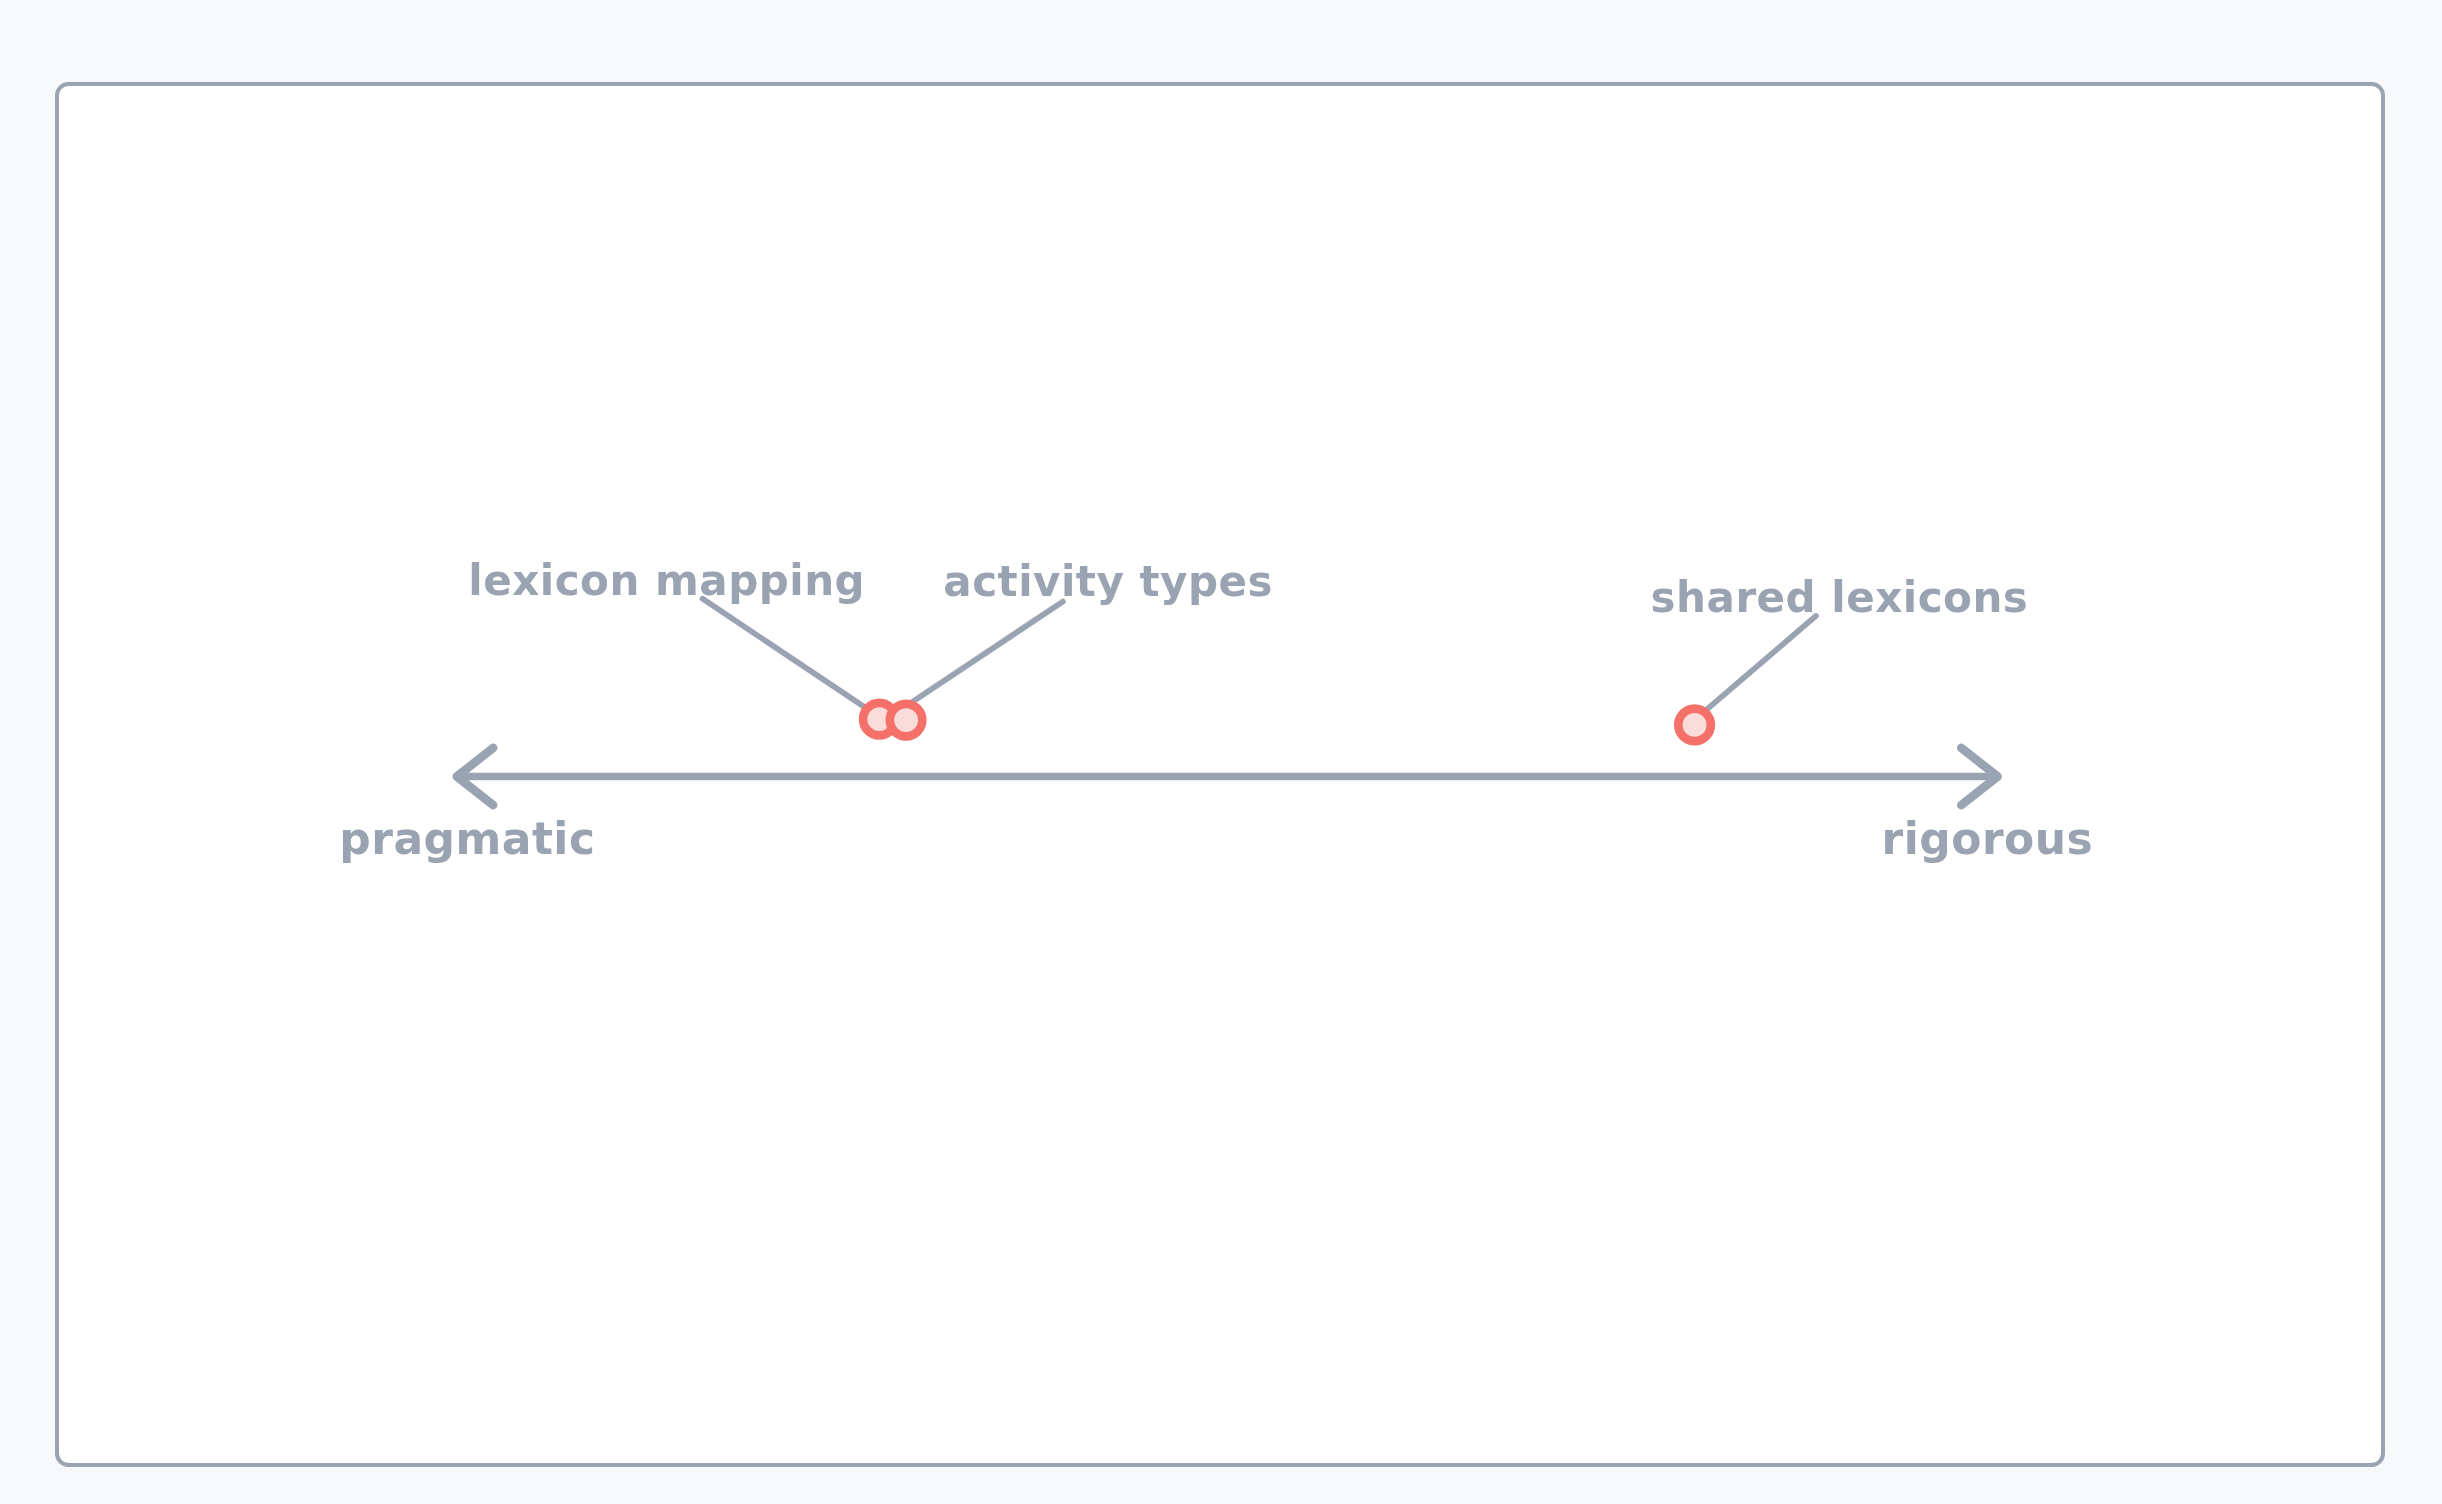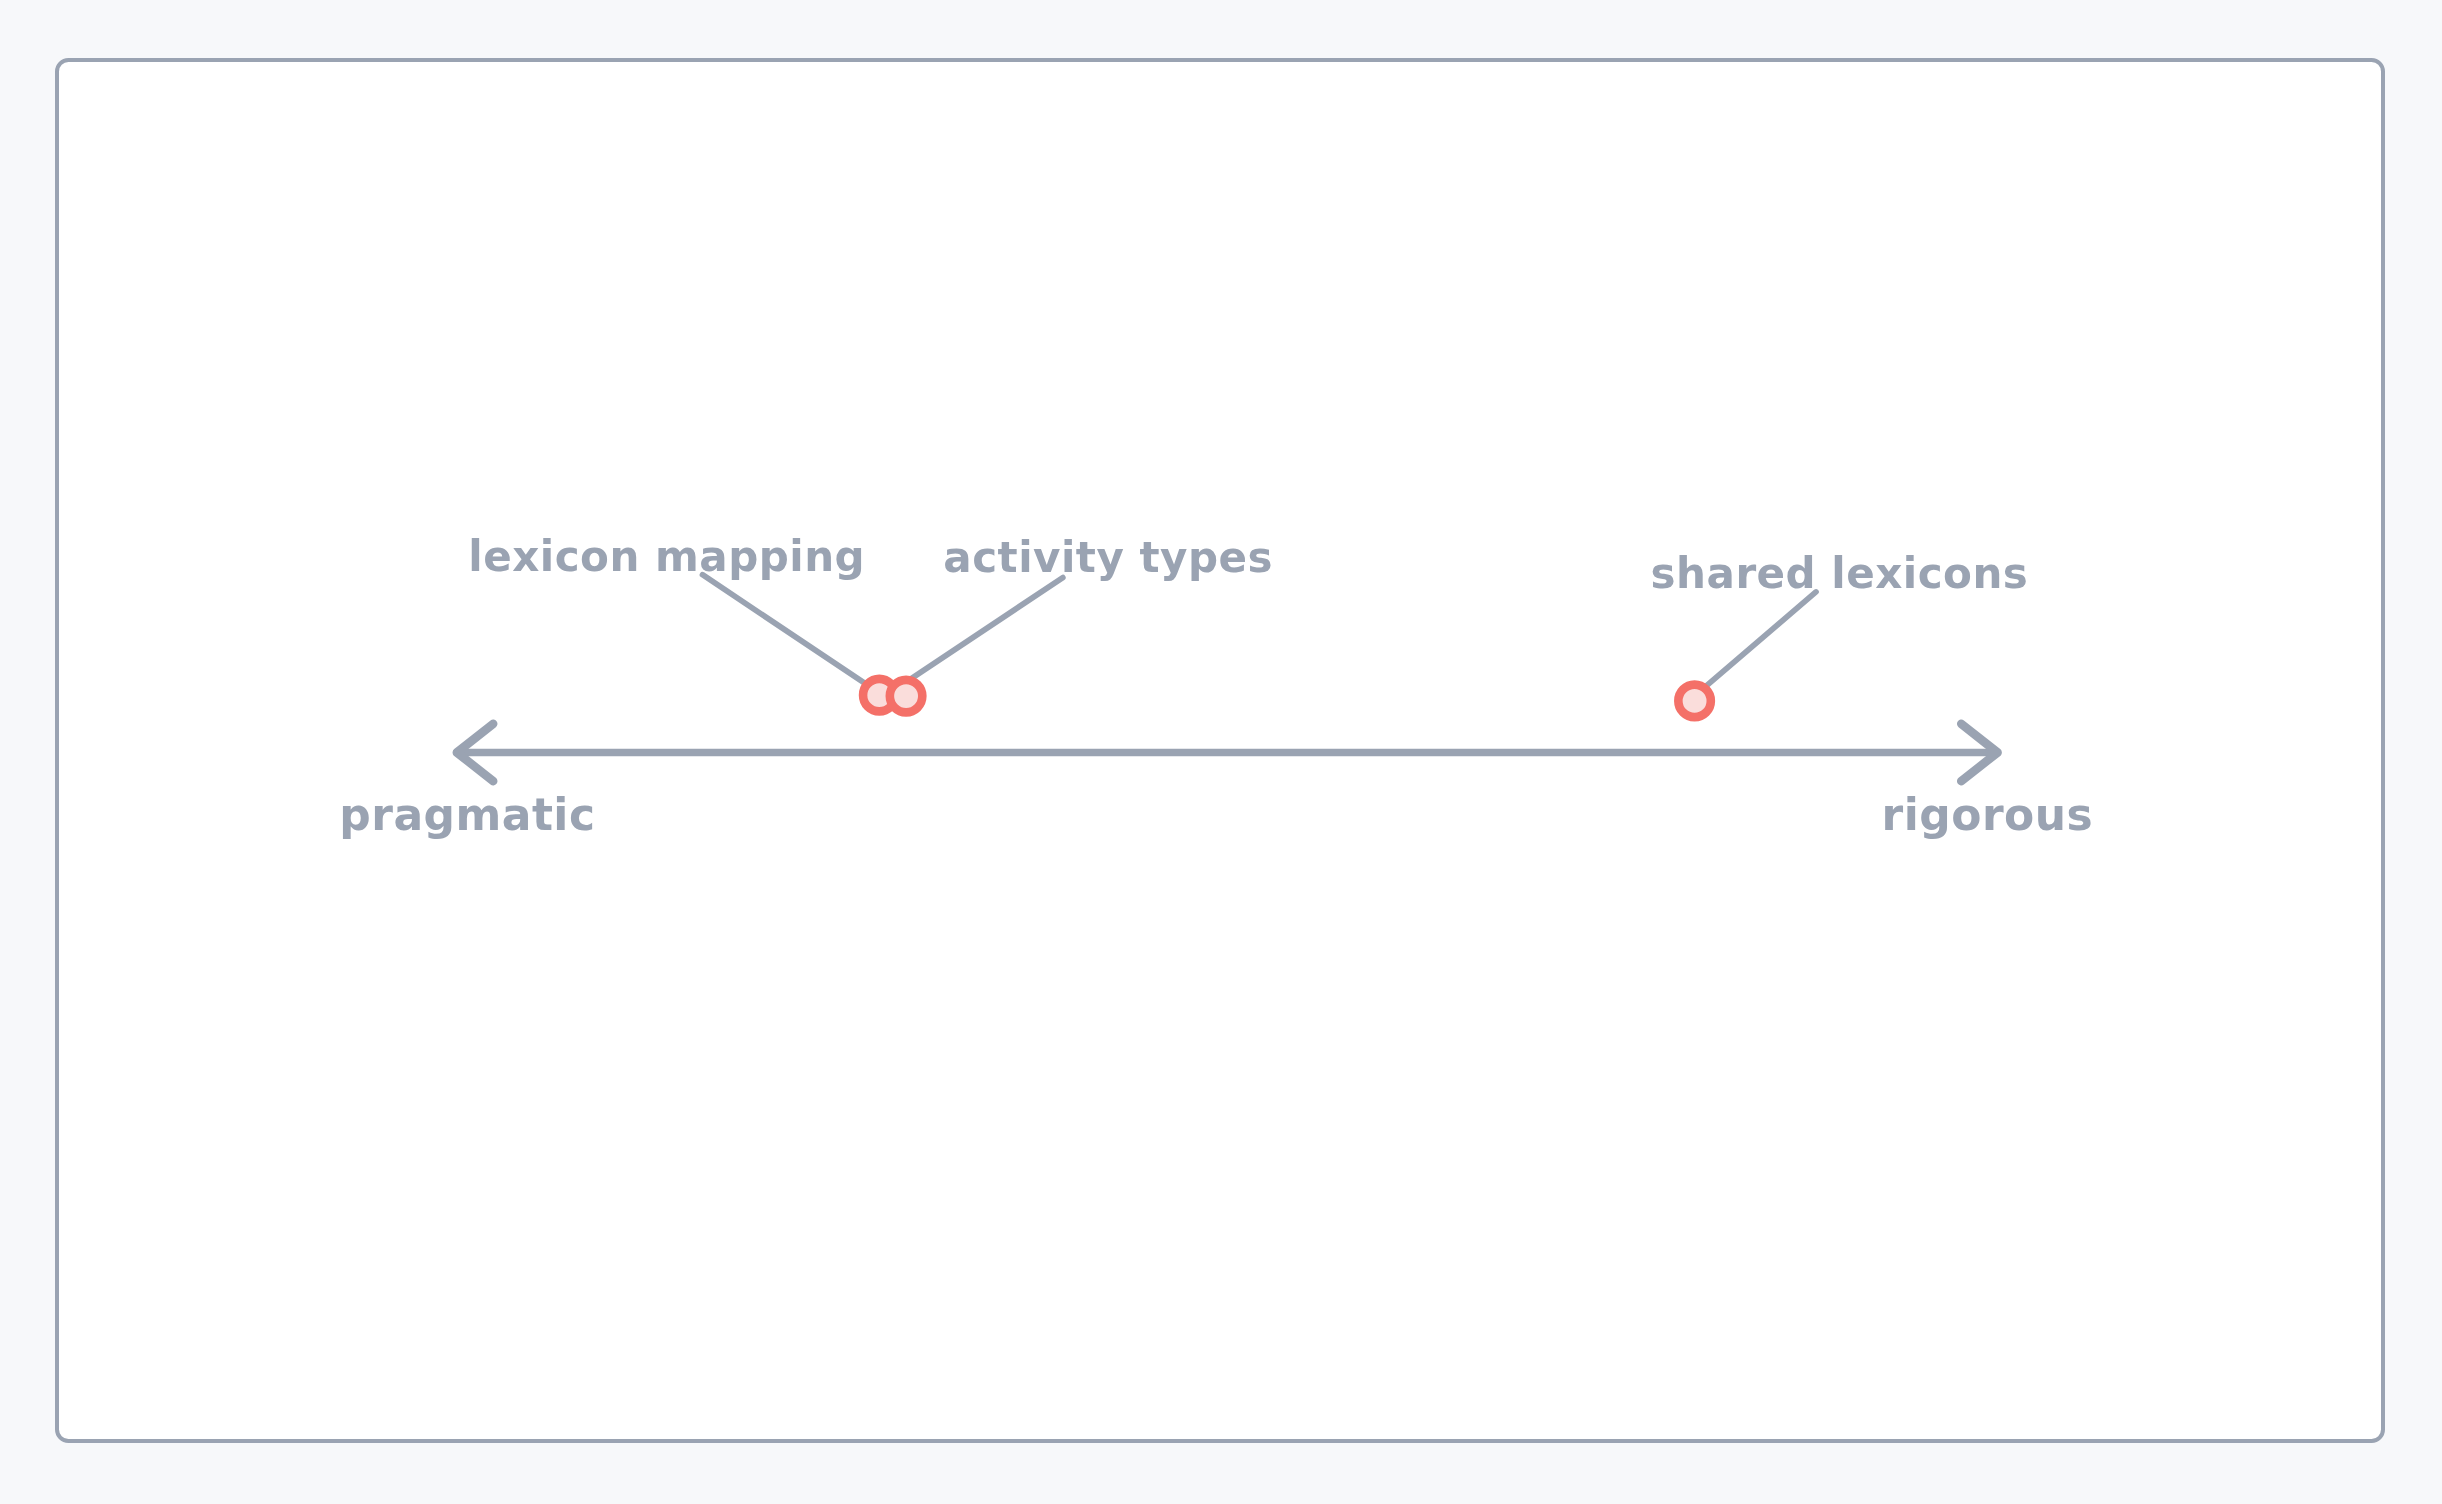--- a/index.html
+++ b/index.html
@@ -12,20 +12,21 @@
     height: 1505px;
     background: #f7f8fa;
     font-family: "DejaVu Sans", sans-serif;
     overflow: hidden;
   }
 
   #stage {
     position: relative;
     width: 2442px;
     height: 1243px;
+    margin-top: 24px;
   }
 
   
   #frame {
     position: absolute;
     left: 55px;
     top: 58px;
     width: 2330px;
     height: 1385px;
     box-sizing: border-box;

